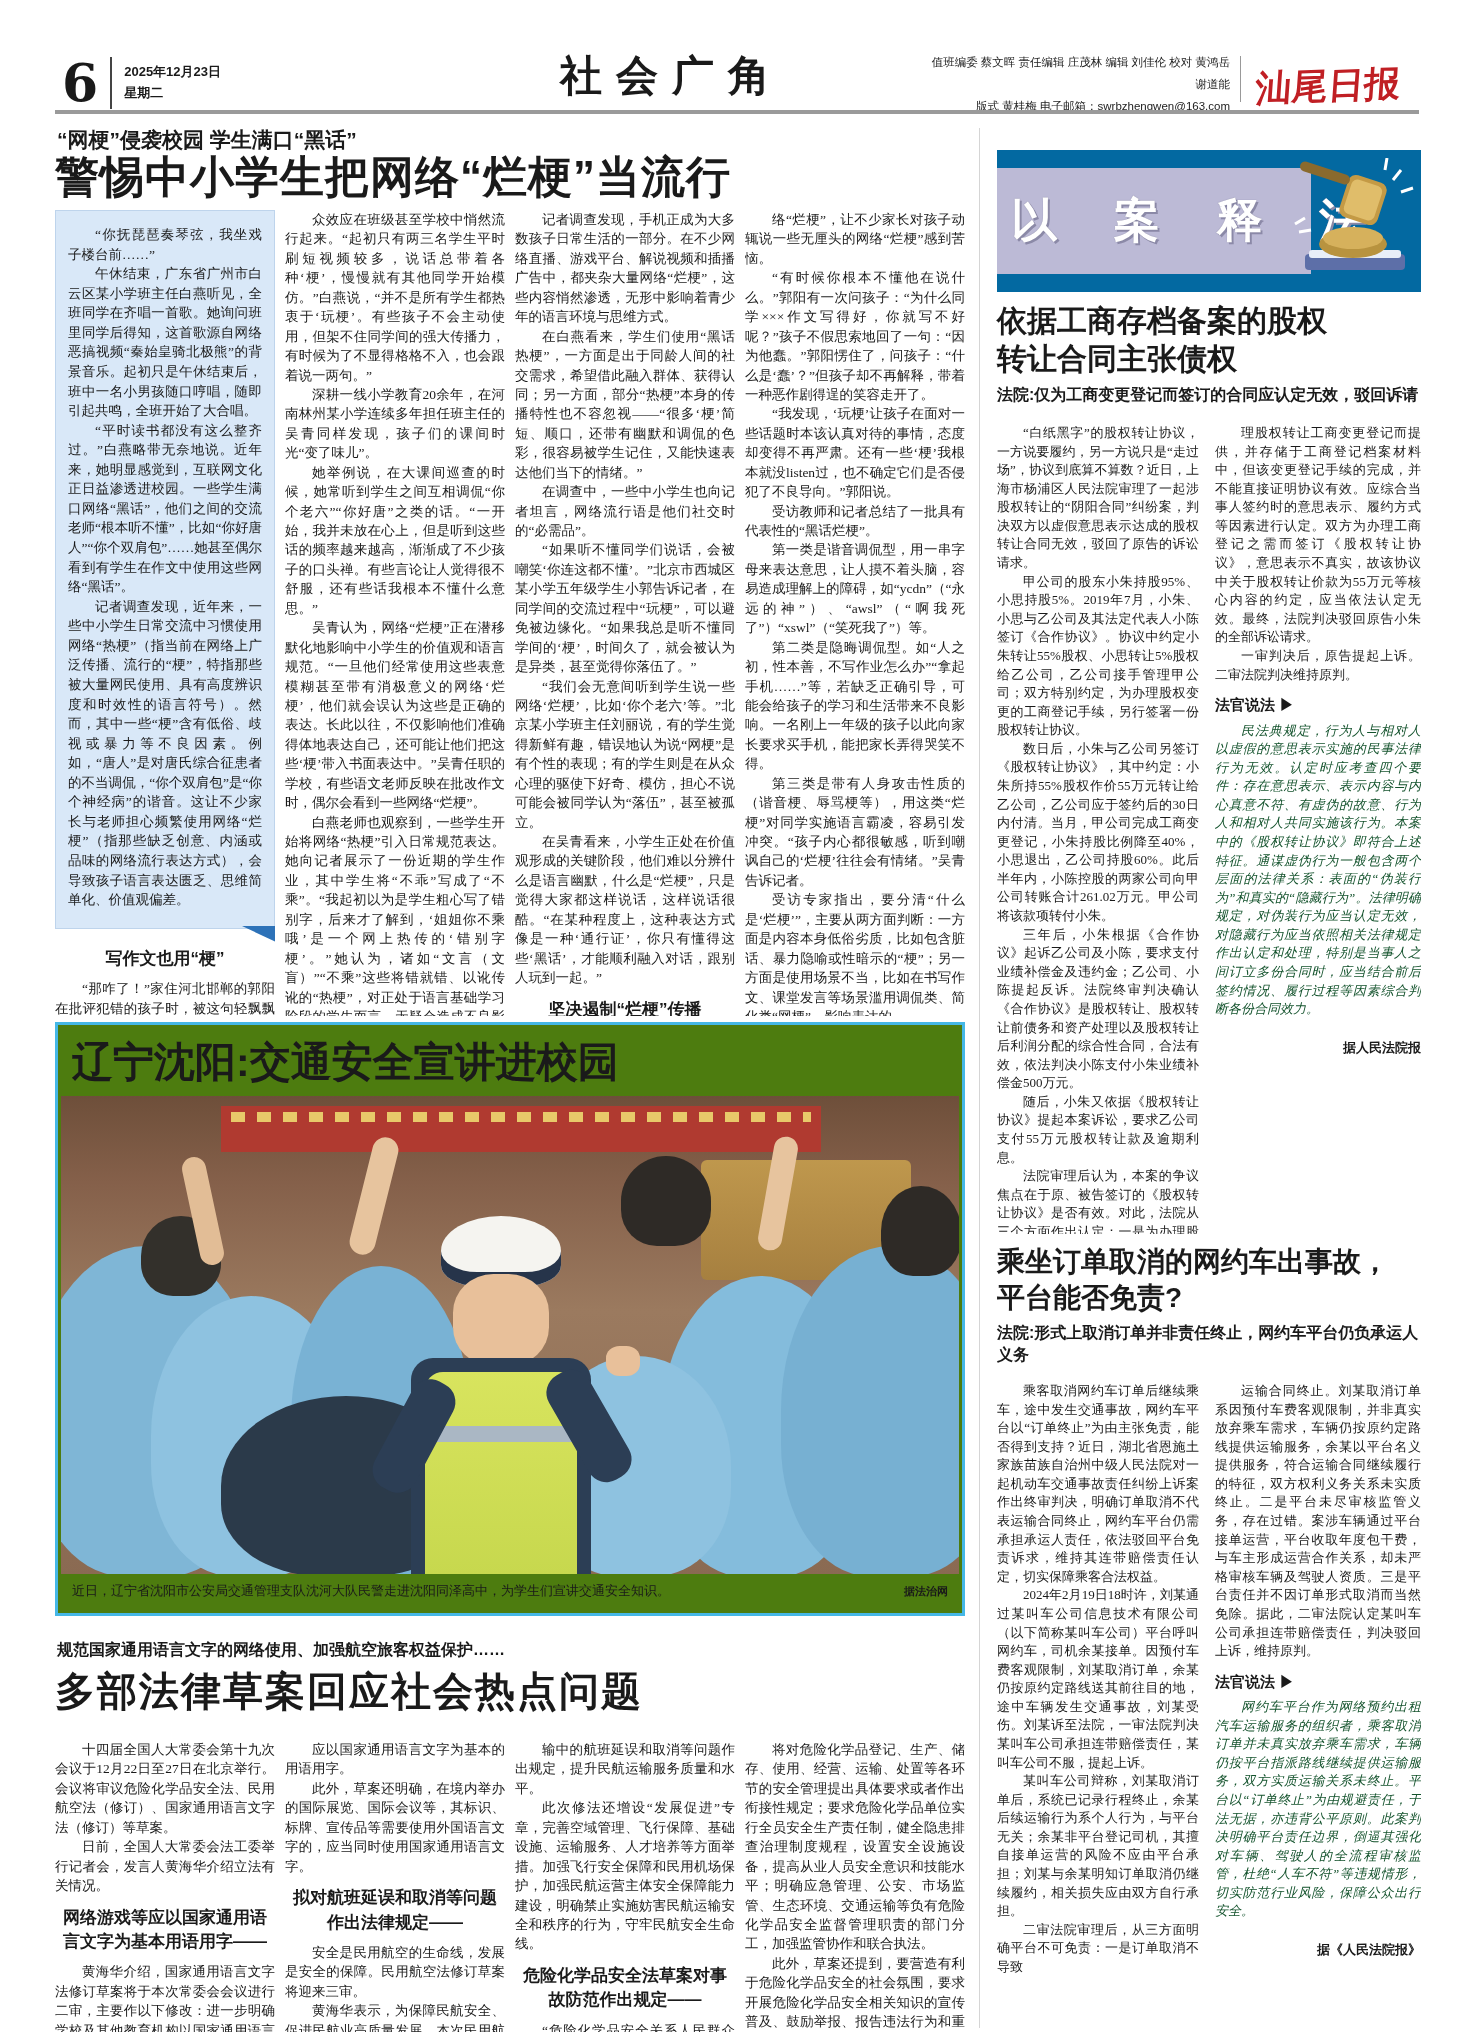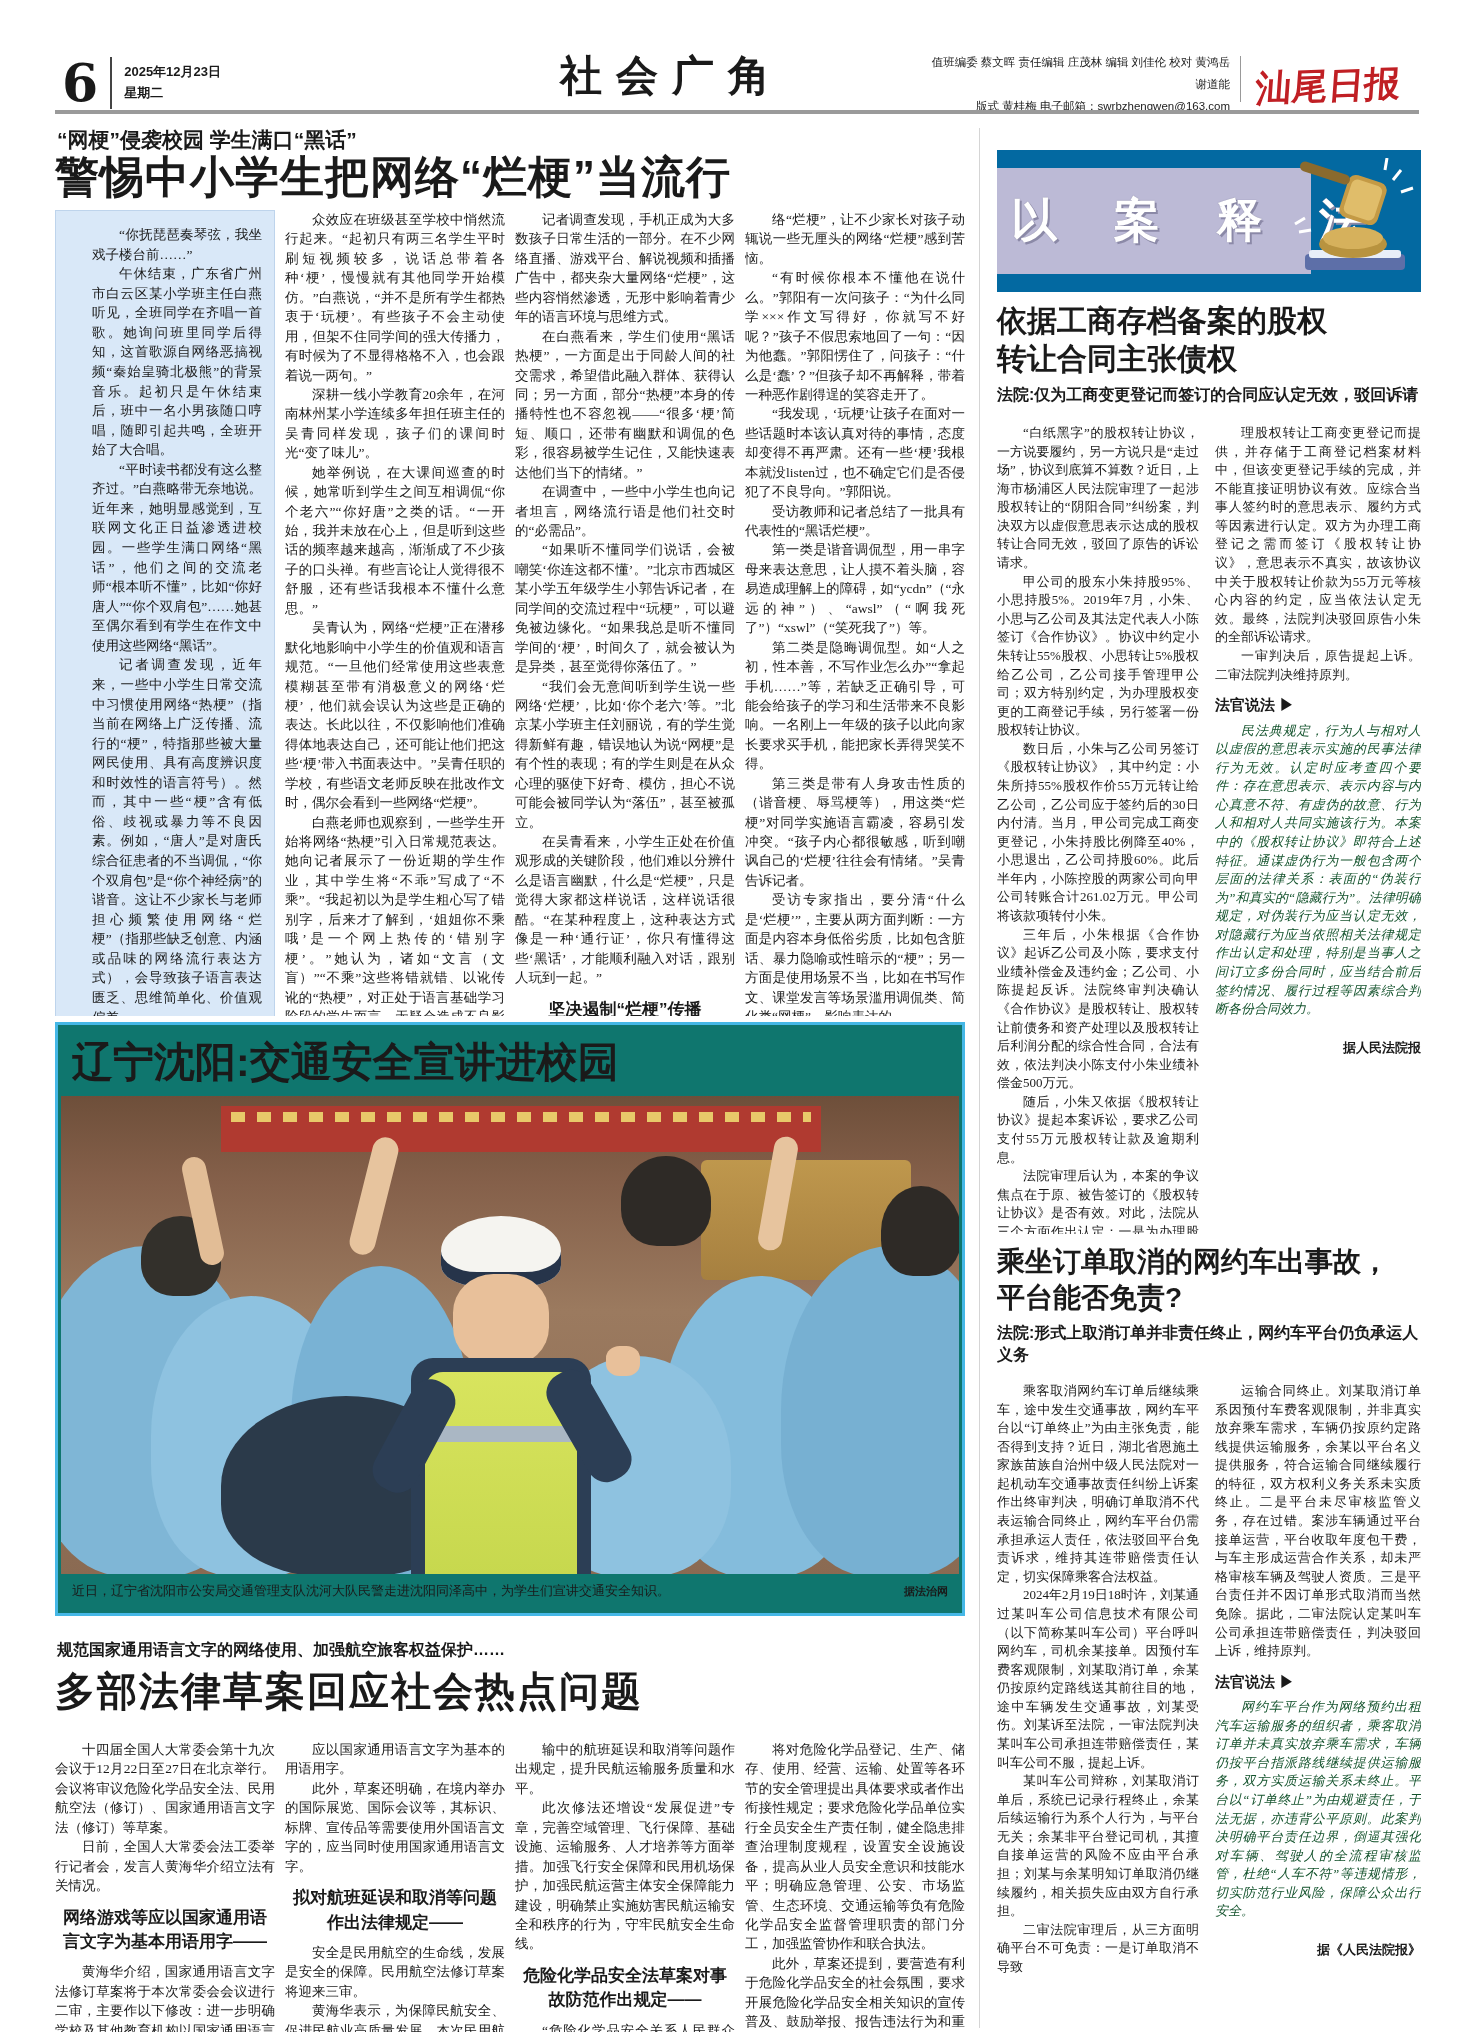--- a/index.html
+++ b/index.html
@@ -25,25 +25,25 @@
   .colwrap { display:flex; gap:10px; }
   .col { width:220px; overflow:hidden; }
   .col-narrow { width:202px; overflow:hidden; }
   .bodytext p { font-size:13.5px; line-height:1.44; text-align:justify; text-indent:2em; }
   .bodytext .sub { font-size:17px; font-weight:bold; text-align:center; text-indent:0; margin:10px 0 8px 0; font-family:"Liberation Sans", sans-serif; }
   .bodytext .lbl { font-size:15px; font-weight:900; text-indent:0; margin:10px 0 6px 0; font-family:"Liberation Sans", sans-serif; }
   .bodytext .kai { font-style:italic; color:#14532d; }
   .bodytext .attr { text-align:right; text-indent:0; font-weight:bold; font-family:"Liberation Sans", sans-serif;margin-top:20px; }
   
   .intro-box { background:#d9e8f8; border:1px solid #bed4ec; padding:14px 12px 18px 12px; position:relative; }
-  .intro-box p { font-size:13.5px; line-height:1.45;margin-left:24px; }
+  .intro-box p { font-size:13.5px; line-height:1.45; }
   .intro-tail { position:absolute; right:-2px; bottom:-14px; width:0; height:0;
     border-left:34px solid transparent; border-top:16px solid #2d72b8; }
   
-  .photo-box { border:3px solid #45b7e6; background:#0f766e; }
+  .photo-box { border:3px solid #45b7e6; background:#4d7c0f; }
   .photo-headline { font-size:41px; font-weight:900; font-family:"Liberation Sans", sans-serif; padding:10px 14px 6px 14px; }
   .photo-area { position:relative; overflow:hidden; background:linear-gradient(180deg,#7a5a43 0%, #8a6putting 30%); }
   .caption-row { display:flex; justify-content:space-between; align-items:center; padding:8px 14px; }
   .caption { font-size:13px; }
   .caption-credit { font-size:11px; font-weight:bold; font-family:Liberation Mono, monospace; }
   
   .banner { background:#0369a1; position:relative; }
   .banner-inner { position:absolute; left:0; top:18px; bottom:18px; right:110px; background:#bcbad6; }
   .banner-text { position:absolute; left:14px; top:50%; transform:translateY(-50%); font-size:46px; font-weight:bold;
     letter-spacing:22px; color:#ffffff; text-shadow:0 0 1px #7a7894, 2px 2px 0 #8c8aa8; font-family:"Liberation Sans", sans-serif; white-space:nowrap; }

